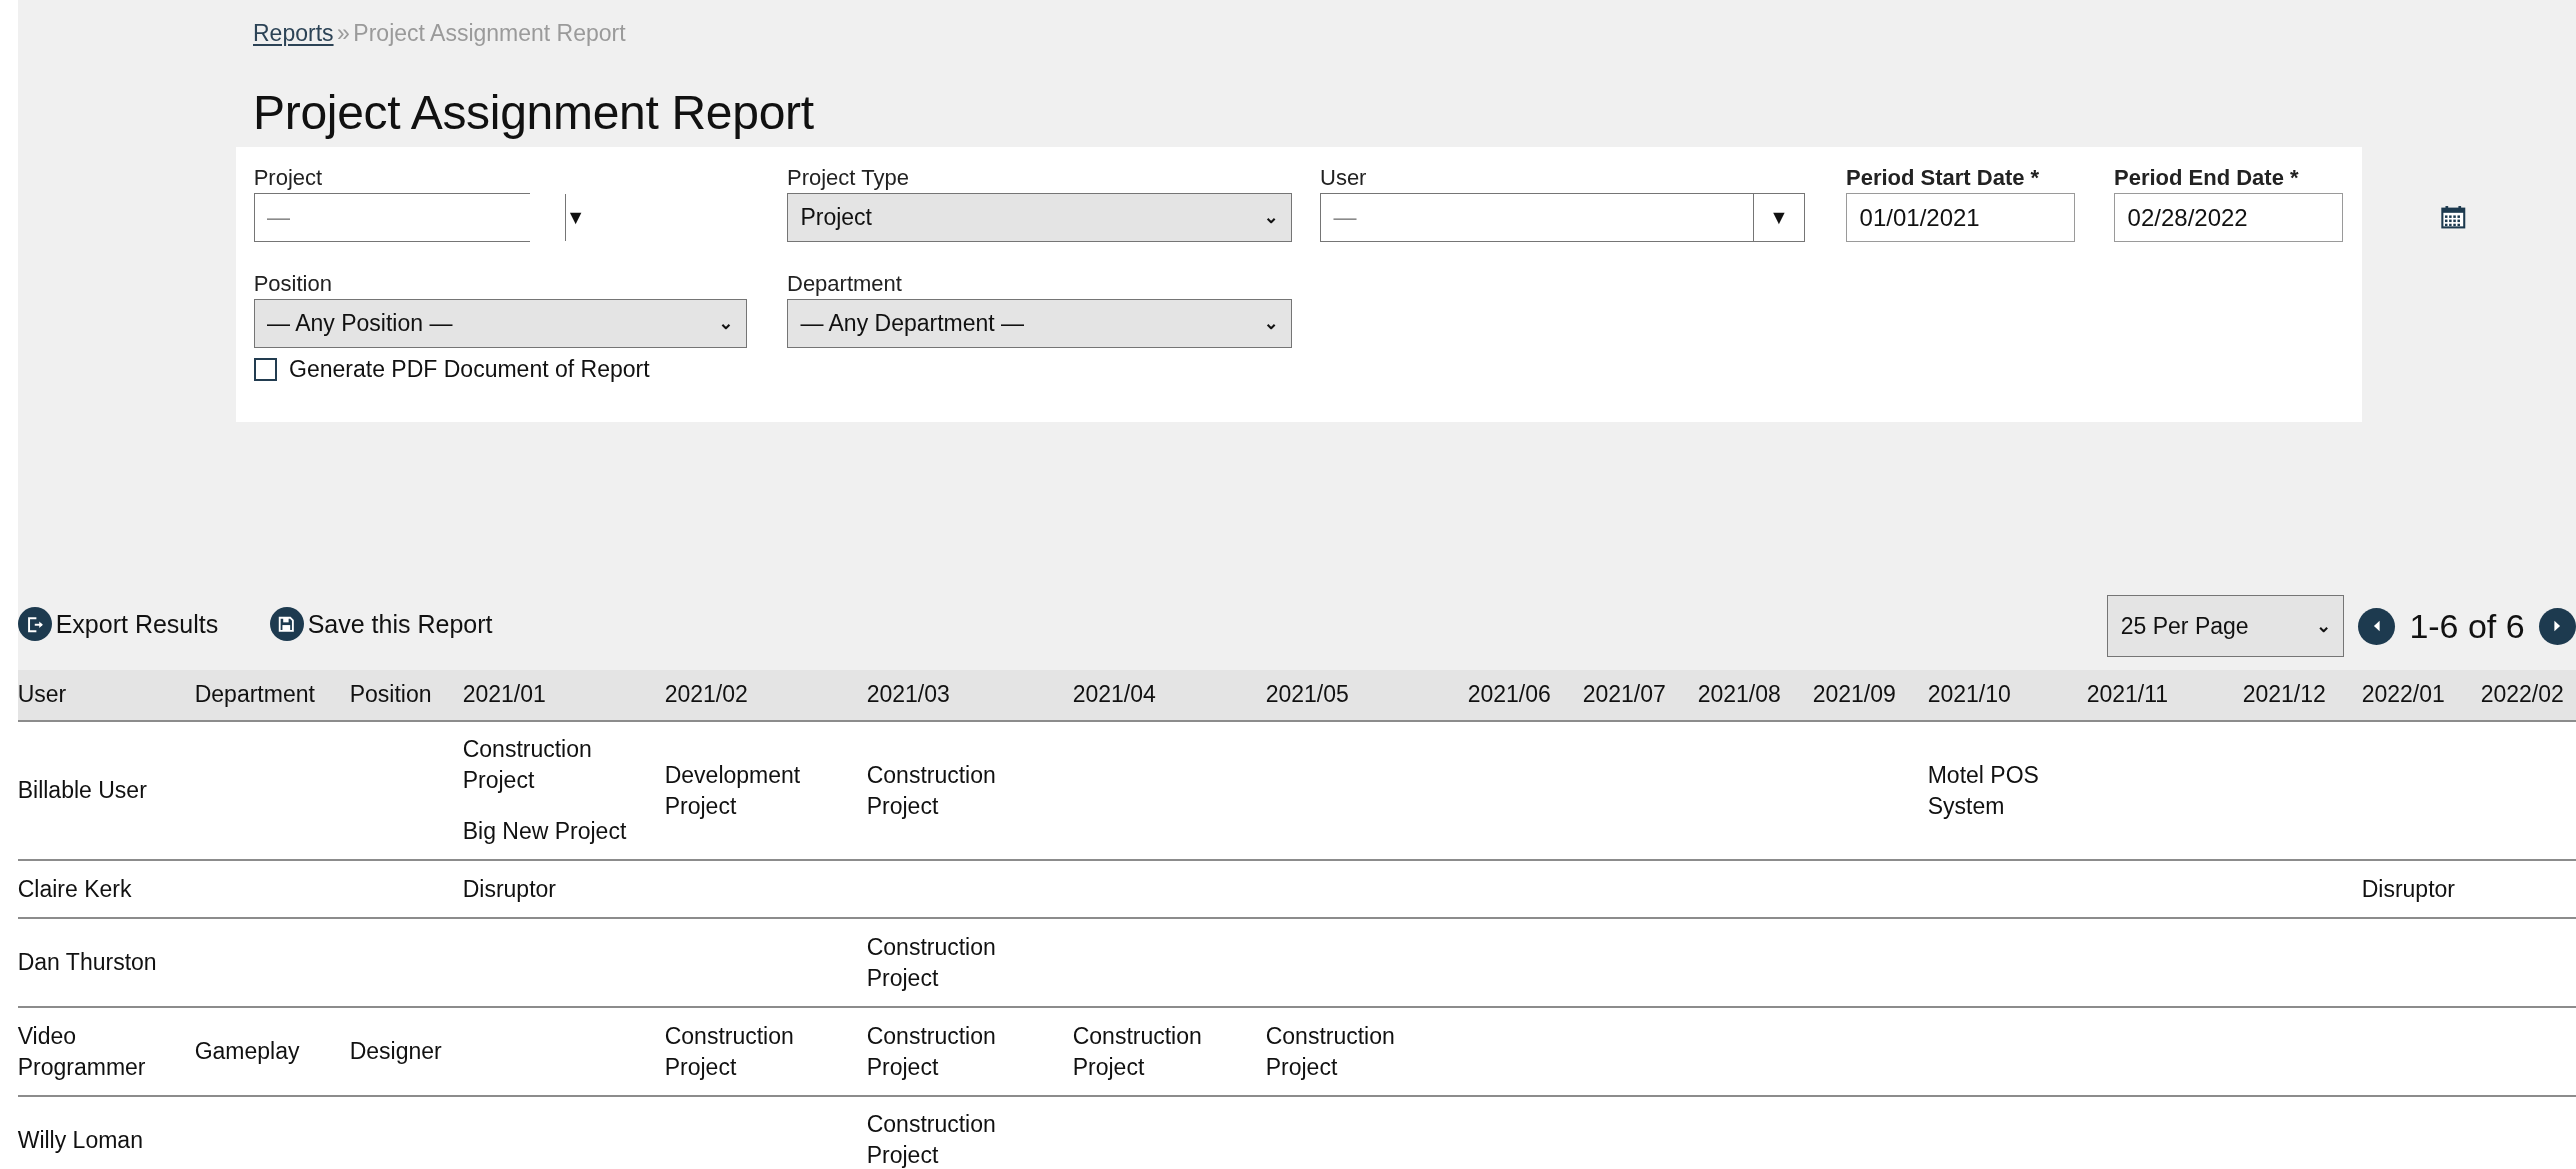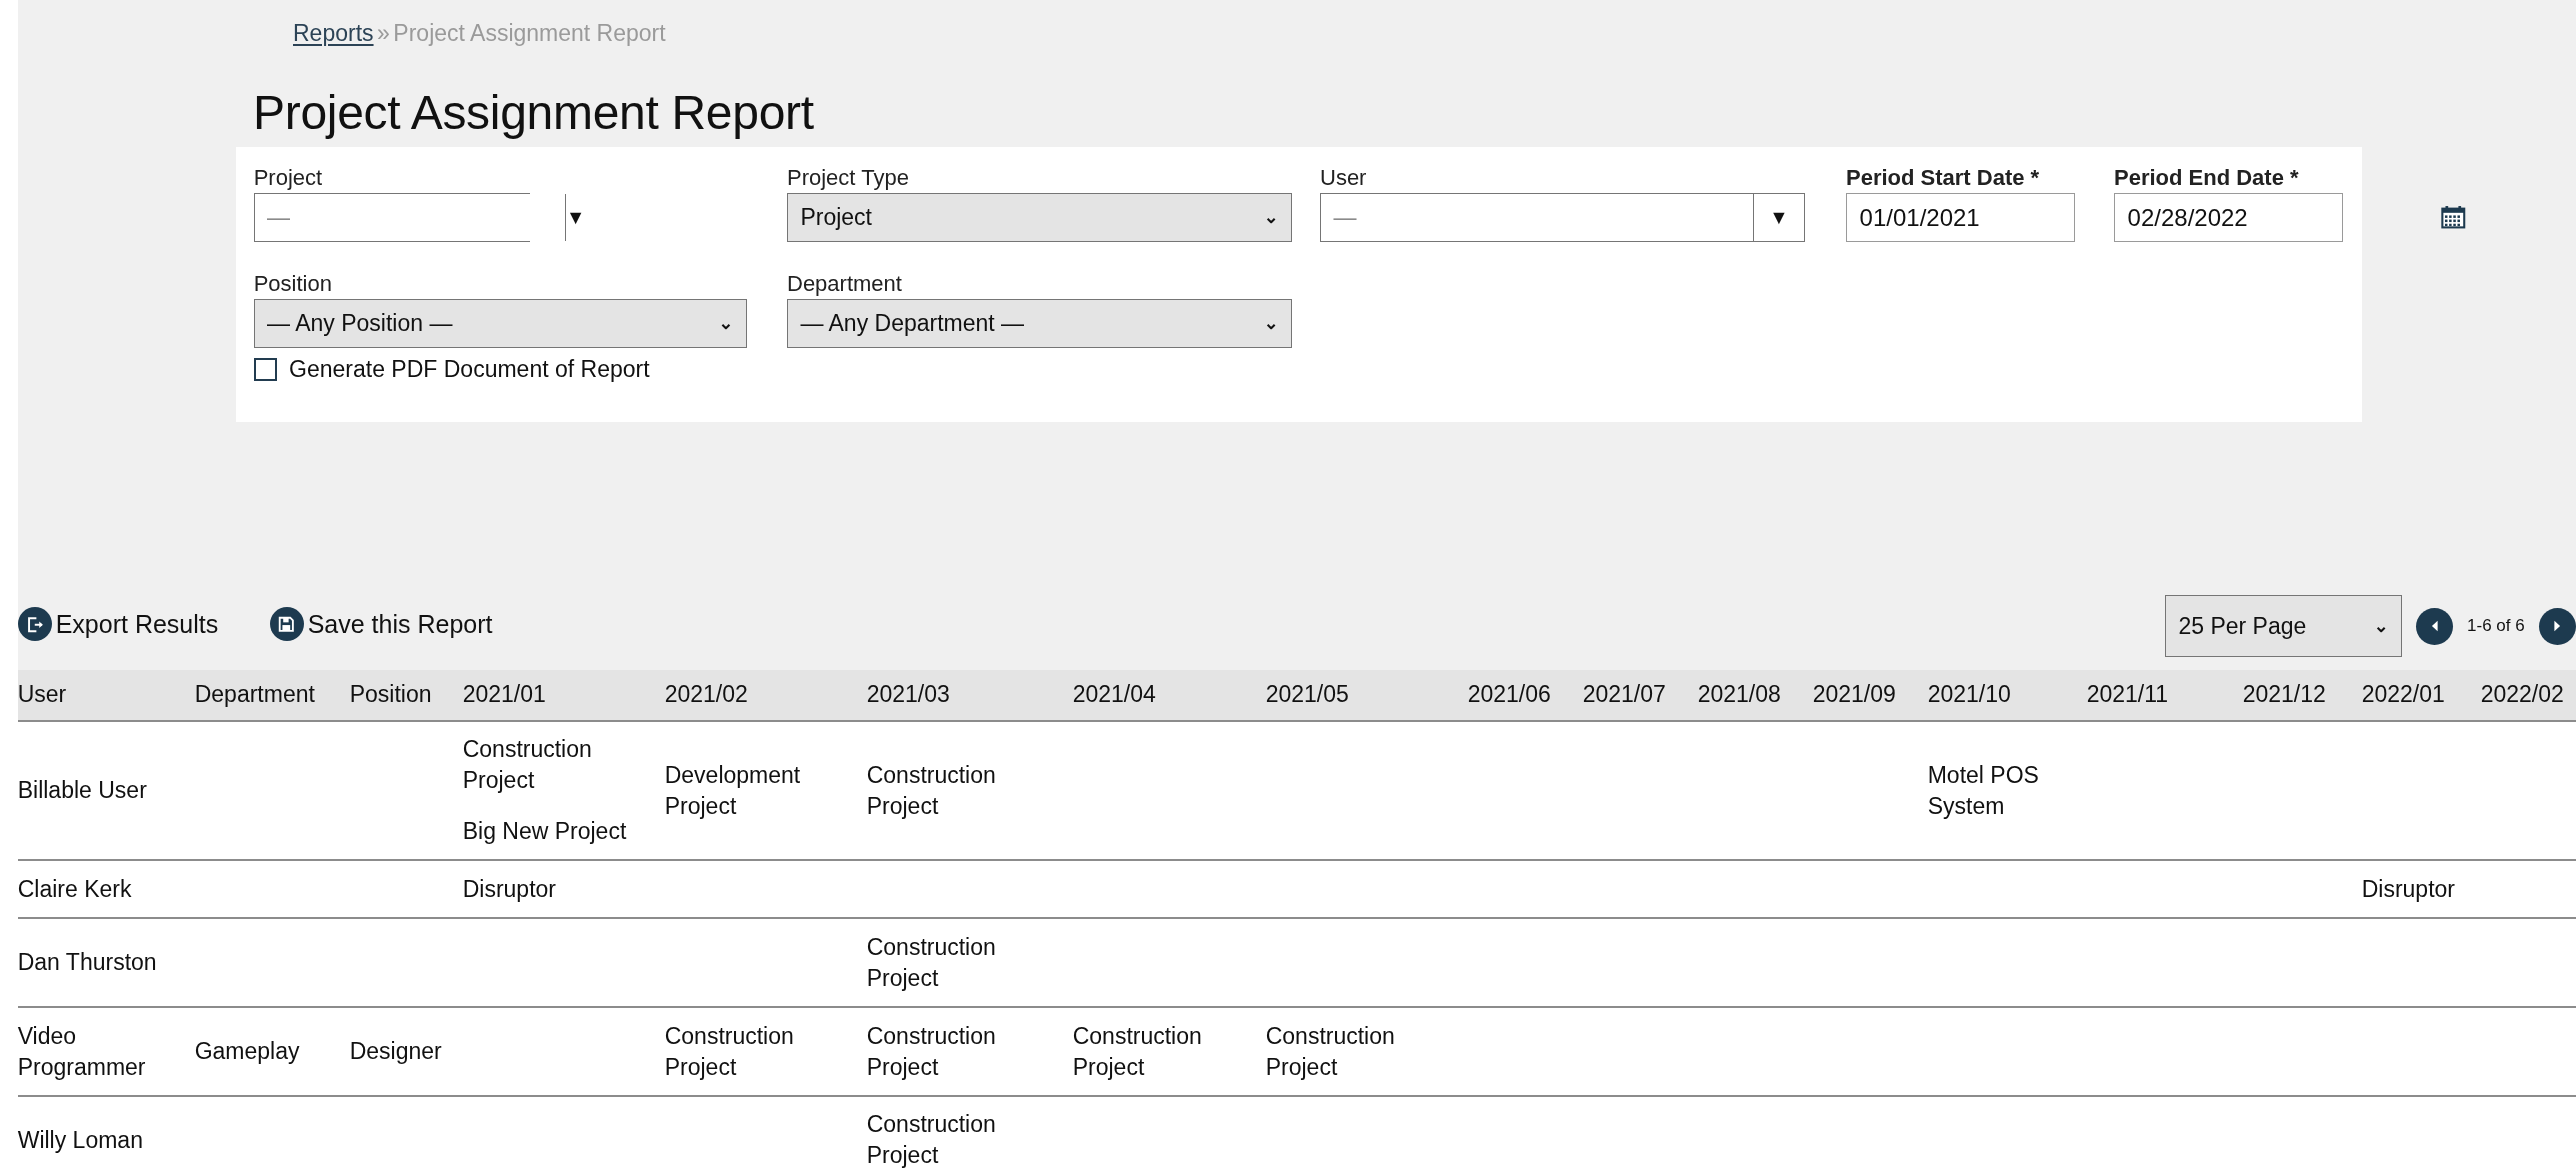--- a/index.html
+++ b/index.html
@@ -14,21 +14,21 @@
 
   
   .left-rail {
     position: absolute; left: 0; top: 0; width: 17.7px; height: 1169px;
     background: #ffffff;
   }
 
   
   .breadcrumb {
     position: absolute; left: 253px; top: 19.5px;
-    font-size: 23px; color: #9a9a9a; white-space: nowrap; margin-left: 40px;
+    font-size: 23px; color: #9a9a9a; white-space: nowrap;
   }
   .breadcrumb a {
     color: #2c4356; text-decoration: underline; text-underline-offset: 2.7px;
   }
   .breadcrumb .sep { color: #9a9a9a; padding: 0 3.5px; }
 
   .page-title {
     position: absolute; left: 253px; top: 53px;
     font-size: 48px; font-weight: 400; color: #111; white-space: nowrap;
     letter-spacing: -0.3px;
@@ -123,21 +123,21 @@
     display: flex; align-items: center; padding: 0 12.4px; font-size: 23px; color: #111;
     cursor: pointer;
   }
   .perpage .pv { flex: 1; }
   .perpage .chev { font-weight: bold; font-size: 17.7px; }
   .navbtn {
     width: 37px; height: 37px; border-radius: 50%; background: #1d3a4f;
     display: flex; align-items: center; justify-content: center; cursor: pointer;
     flex: 0 0 auto;
   }
-  .count { font-size: 17px; color: #111; white-space: nowrap; }
+  .count { font-size: 34px; color: #111; white-space: nowrap; }
 
   
   .tbl-wrap { position: absolute; left: 17.7px; top: 670px; width: 2558px; }
   table.grid { width: 2558px; border-collapse: collapse; table-layout: fixed; }
   table.grid thead th {
     background: #e4e4e4; text-align: left; font-weight: normal;
     font-size: 23px; color: #111; padding: 10.6px 0 12.4px 0;
     border-bottom: 2.7px solid #8c8c8c; white-space: nowrap;
   }
   table.grid tbody td {

